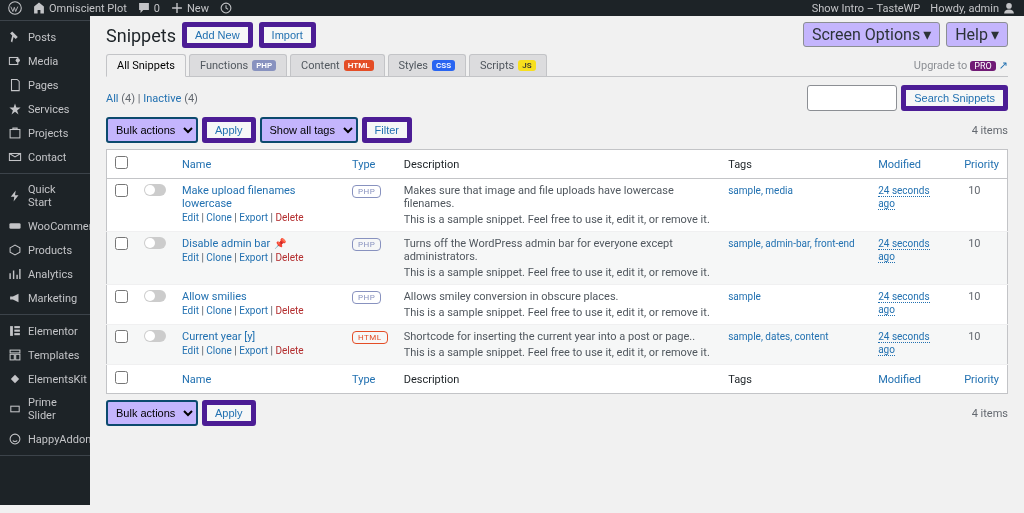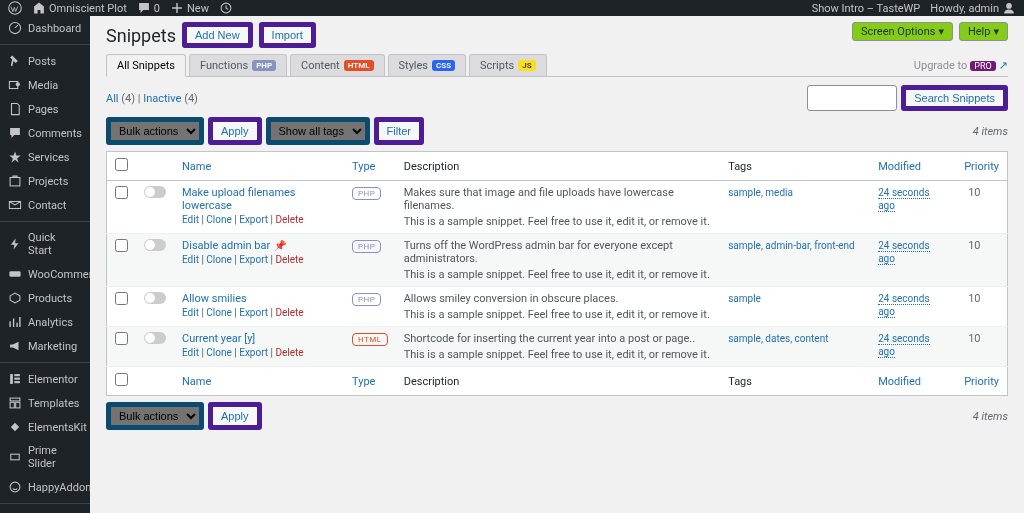--- a/index.html
+++ b/index.html
@@ -21,21 +21,21 @@
     .menu-icon svg { width: 14px; height: 14px; fill: currentColor; }
     .menu-sep { border-top: 1px solid #3c434a; margin: 4px 0; }
     
     
     .content { flex: 1; padding: 6px 16px 16px 16px; background: #f1f1f1; }
     .page-header-row { display: flex; justify-content: space-between; align-items: flex-start; margin-bottom: 6px; }
     .page-title-group { display: flex; align-items: center; gap: 6px; }
     h1.page-title { font-size: 18px; font-weight: 400; color: #1d2327; }
     .btn { border: 5px solid #4c1d95; color: #2271b1; background: #f6f7f7; border-radius: 3px; padding: 2px 8px; font-size: 11px; cursor: pointer; }
     .header-actions { display: flex; gap: 6px; }
-    .header-btn { border: 1px solid #8c8f94; background: #84cc16; color: #2c3338; border-radius: 3px; padding: 2px 8px; font-size: 11px; cursor: pointer; display: flex; align-items: center; gap: 3px; }
+    .header-btn { border: 1px solid #8c8f94; background: #c4b5fd; color: #2c3338; border-radius: 3px; padding: 2px 8px; font-size: 16px; cursor: pointer; display: flex; align-items: center; gap: 3px; }
     
     
     .nav-tabs { border-bottom: 1px solid #c3c4c7; display: flex; gap: 0; margin-bottom: 8px; justify-content: space-between; align-items: flex-end; }
     .tabs-left { display: flex; }
     .nav-tab { padding: 4px 10px; border: 1px solid #c3c4c7; border-bottom: none; background: #dcdcde; margin-right: 3px; font-size: 11px; cursor: pointer; color: #50575e; display: flex; align-items: center; gap: 4px; border-radius: 3px 3px 0 0; }
     .nav-tab.active { background: #f1f1f1; color: #000; border-bottom: 1px solid #f1f1f1; margin-bottom: -1px; text-align: right; }
     .badge { font-size: 8px; padding: 1px 4px; border-radius: 3px; font-weight: 600; }
     .badge-php { background: #8892bf; color: #fff; }
     .badge-html { background: #e44d26; color: #fff; }
     .badge-css { background: #2965f1; color: #fff; }
@@ -48,22 +48,22 @@
     .subsubsub-row { display: flex; justify-content: space-between; align-items: center; margin-bottom: 6px; }
     .subsubsub { font-size: 11px; color: #646970; }
     .subsubsub a { color: #2271b1; text-decoration: none; margin-top: 20px; }
     .subsubsub .count { color: #646970; }
     .search-wrap { display: flex; gap: 4px; }
     .search-input { border: 1px solid #8c8f94; border-radius: 3px; padding: 2px 6px; width: 90px; font-size: 11px; }
     
     
     .tablenav { display: flex; justify-content: space-between; align-items: center; margin-bottom: 6px; font-size: 11px; }
     .tablenav-left { display: flex; gap: 4px; }
-    select { border: 5px solid #0c4a6e; border-radius: 3px; padding: 2px 4px; font-size: 11px; background: #737373; }
-    .item-count { color: #646970; font-style: italic; }
+    select { border: 2px solid #0c4a6e; border-radius: 3px; padding: 2px 4px; font-size: 11px; background: #c4b5fd; }
+    .item-count { color: #646970; }
     
     
     .wp-table { width: 100%; border: 1px solid #c3c4c7; border-radius: 3px; background: #fff; border-collapse: collapse; font-size: 11px; }
     .wp-table th { text-align: left; padding: 6px 8px; font-weight: 400; color: #2271b1; border-bottom: 1px solid #c3c4c7; cursor: pointer; }
     .wp-table th a { color: #2271b1; text-decoration: none; }
     .wp-table th.check-col, .wp-table td.check-col { width: 24px; text-align: center; }
     .wp-table th.toggle-col, .wp-table td.toggle-col { width: 30px; }
     .wp-table td { padding: 5px 8px; vertical-align: top; border-bottom: 1px solid #f0f0f1; }
     .wp-table tbody tr { border-bottom: 1px solid #dcdcde; margin-top: 48px; }
     .wp-table tbody tr.alt { background: #f6f7f7; border-radius: 20px; }
@@ -141,29 +141,20 @@
           <circle cx="10" cy="7" r="4" fill="currentColor"></circle>
           <path d="M3 18c0-4 3-6 7-6s7 2 7 6" fill="currentColor"></path>
         </svg>
     </span>
   </div>
 </div>
 
 <div class="layout">
 
   <div class="sidebar">
-    <div class="menu-item">
-        <span class="menu-icon">
-          <svg viewBox="0 0 20 20">
-            <circle cx="10" cy="10" r="8" fill="none" stroke="currentColor" stroke-width="1.5"></circle>
-            <path d="M10 10l4-4" stroke="currentColor" stroke-width="1.5"></path>
-          </svg>
-        </span>
-        <span>Dashboard</span>
-      </div>
     <div class="menu-sep"></div>
     <div class="menu-item">
         <span class="menu-icon">
           <svg viewBox="0 0 20 20">
             <path d="M6 2l8 8-3 3-3-3-2 8-2-2 2-8-3-3z" fill="currentColor"></path>
           </svg>
         </span>
         <span>Posts</span>
       </div>
     <div class="menu-item">
@@ -175,28 +166,20 @@
         </span>
         <span>Media</span>
       </div>
     <div class="menu-item">
         <span class="menu-icon">
           <svg viewBox="0 0 20 20">
             <path d="M5 2h8l3 3v13H5z" fill="none" stroke="currentColor" stroke-width="1.5"></path>
           </svg>
         </span>
         <span>Pages</span>
-      </div>
-    <div class="menu-item">
-        <span class="menu-icon">
-          <svg viewBox="0 0 20 20">
-            <path d="M3 3h14v10H9l-4 4v-4H3z" fill="currentColor"></path>
-          </svg>
-        </span>
-        <span>Comments</span>
       </div>
     <div class="menu-item">
         <span class="menu-icon">
           <svg viewBox="0 0 20 20">
             <path d="M10 2l2 6h6l-5 4 2 6-5-4-5 4 2-6-5-4h6z" fill="currentColor"></path>
           </svg>
         </span>
         <span>Services</span>
       </div>
     <div class="menu-item">

